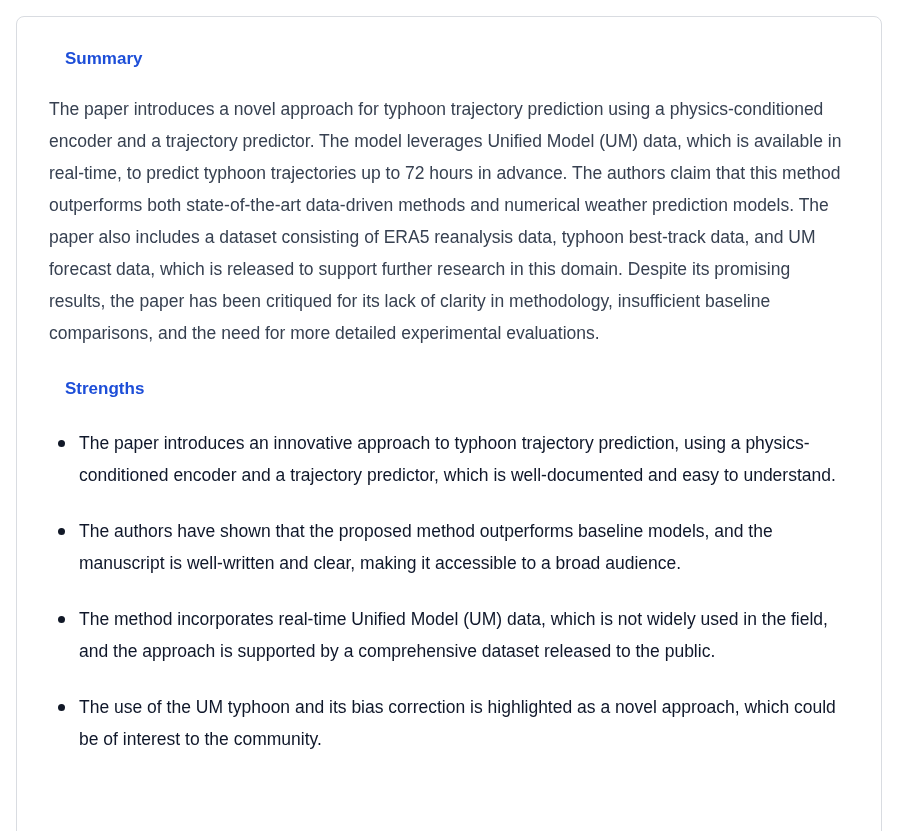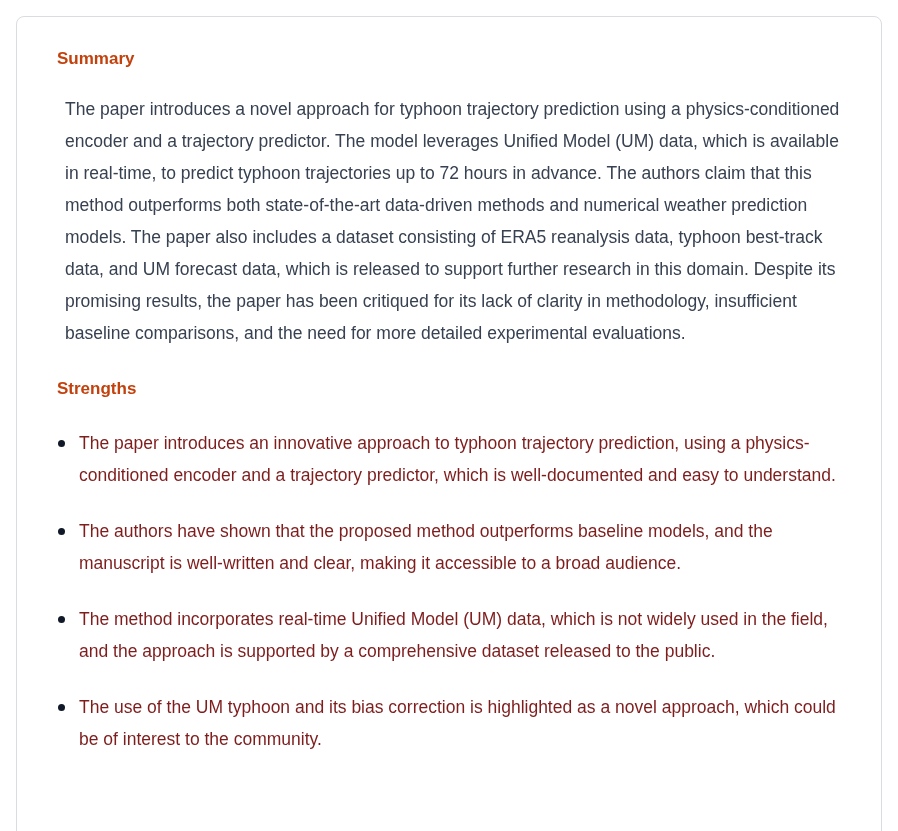--- a/index.html
+++ b/index.html
@@ -17,44 +17,44 @@
   .card {
     margin: 16px;
     width: 866px;
     min-height: 900px;
     background: #ffffff;
     border: 1px solid #d9dce1;
     border-radius: 8px;
     padding: 30px 32px 40px 32px;
   }
   .section-heading {
-    margin: 0 0 22px 8px;
+    margin: 0 0 22px 16px;
     font-size: 17px;
     font-weight: 700;
-    color: #c2410c;
+    color: #1d4ed8;
     line-height: 1.4;
   }
   .summary-paragraph {
-    margin: 0 0 28px 16px;
+    margin: 0 0 28px 0;
     font-size: 17.5px;
     line-height: 32px;
     color: #374151;
   }
   .strengths-list {
     list-style: none;
     margin: 26px 0 0 0;
     padding: 0;
   }
   .strengths-list li {
     position: relative;
     padding-left: 30px;
     margin-bottom: 24px;
     font-size: 17.5px;
     line-height: 32px;
-    color: #7f1d1d;
+    color: #0f172a;
   }
   .bullet-dot {
     position: absolute;
     left: 9px;
     top: 13px;
     width: 7px;
     height: 7px;
     border-radius: 50%;
     background: #111827;
   }

